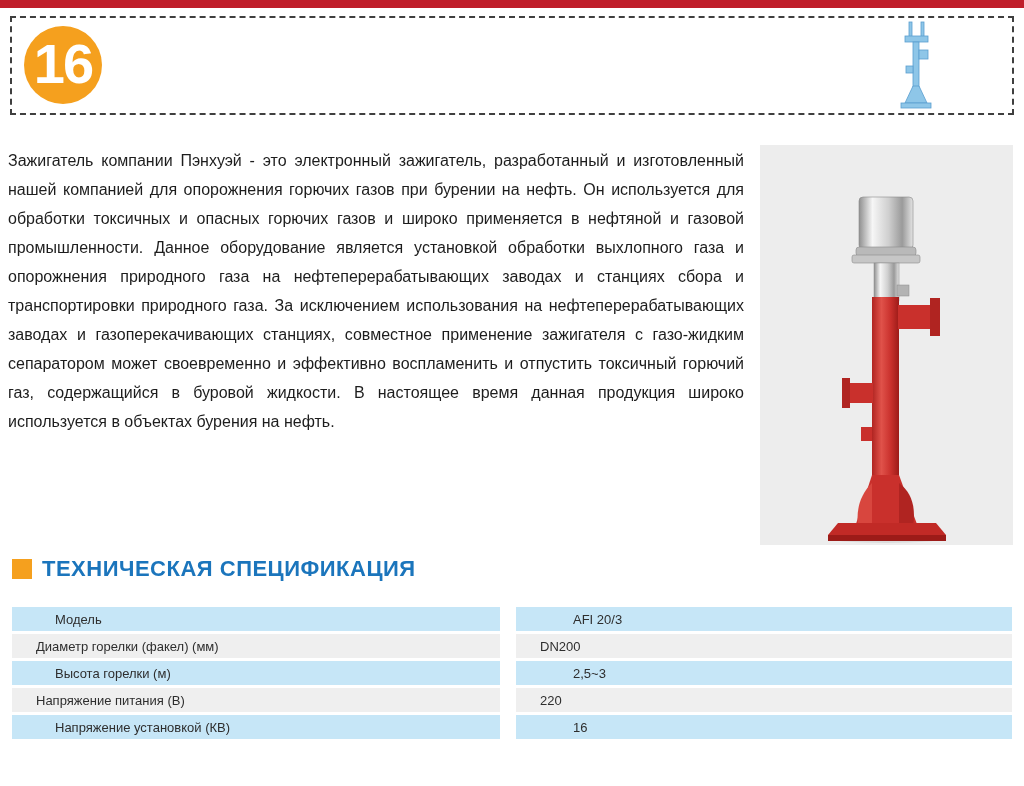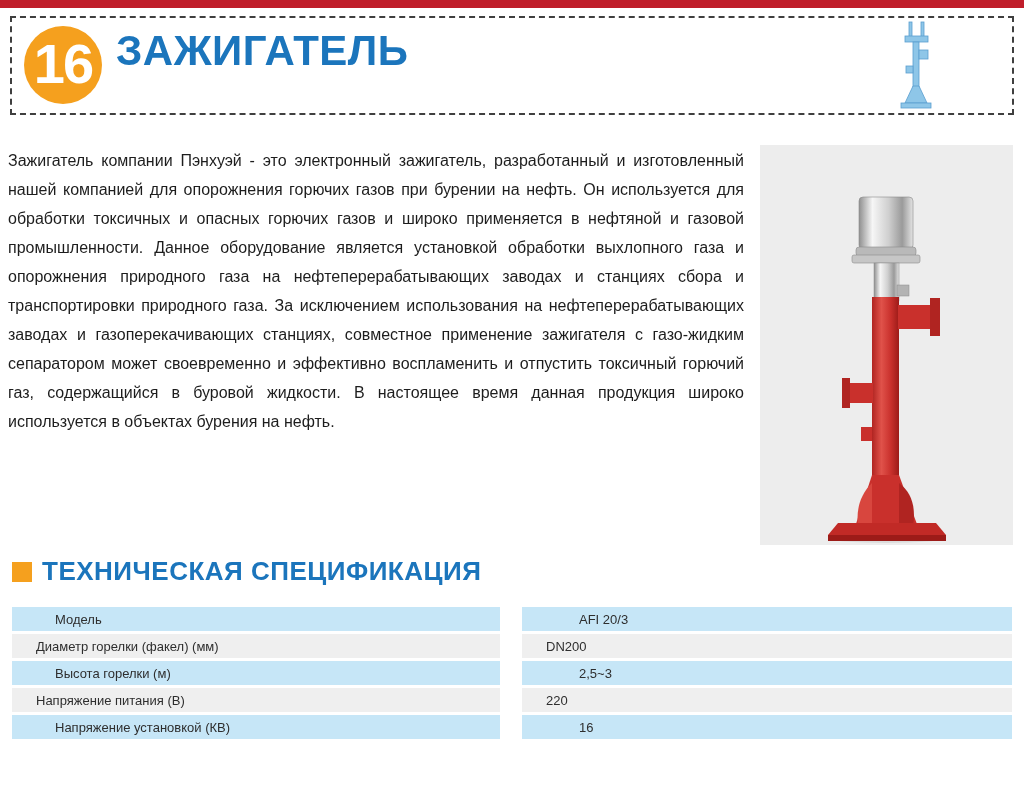--- a/index.html
+++ b/index.html
@@ -30,44 +30,43 @@
   
   .desc{position:absolute;left:8px;top:146px;width:736px;
     font-size:16px;line-height:29px;color:#1d1d1d;text-align:justify;}
 
   .photo{position:absolute;left:760px;top:145px;width:253px;height:400px;background:#ededed;}
   .photo svg{display:block;width:253px;height:400px;}
 
   
   .section-header{position:absolute;left:12px;top:556px;display:flex;align-items:center;}
   .sq{width:20px;height:20px;background:var(--accent-orange);margin-right:10px;flex:0 0 auto;}
-  .section-header h2{color:var(--accent-blue);font-size:26px;font-weight:bold;
+  .section-header h2{color:var(--accent-blue);font-size:22px;font-weight:bold;
     letter-spacing:0.5px;white-space:nowrap;}
 
   
   .spec-table{position:absolute;left:12px;top:607px;width:1000px;}
   .spec-row{display:flex;margin-bottom:3px;height:24px;}
   .spec-row .cell{display:flex;align-items:center;font-size:13px;color:#2e2e2e;}
-  .cell-label{flex:0 0 488px;padding-left:43px;margin-right:22px;}
+  .cell-label{flex:0 0 488px;padding-left:43px;margin-right:16px;}
   .cell-value{flex:1 1 auto;padding-left:57px;}
   .row-blue .cell{background:var(--row-blue);}
   .row-gray .cell{background:var(--row-gray);padding-left:24px;}
 </style>
 </head>
 <body>
 
 <div class="page">
 
   <div class="top-bar"></div>
 
   <header class="header-box">
     <div class="badge">
       <span>16</span>
     </div>
-    <h1 class="page-title">ЗАЖИГАТЕЛЬ</h1>
     <svg class="thumb" viewBox="0 0 46 92" xmlns="http://www.w3.org/2000/svg">
       <g fill="#8ec6e8" stroke="#5a9ecf" stroke-width="0.8">
         <rect x="15" y="2" width="3" height="16"></rect>
         <rect x="27" y="2" width="3" height="16"></rect>
         <rect x="11" y="16" width="23" height="6"></rect>
         <rect x="19" y="22" width="6" height="46"></rect>
         <rect x="25" y="30" width="9" height="9"></rect>
         <rect x="12" y="46" width="7" height="7"></rect>
         <path d="M19,66 L11,83 L33,83 L25,66 Z"></path>
         <rect x="7" y="83" width="30" height="5"></rect>

